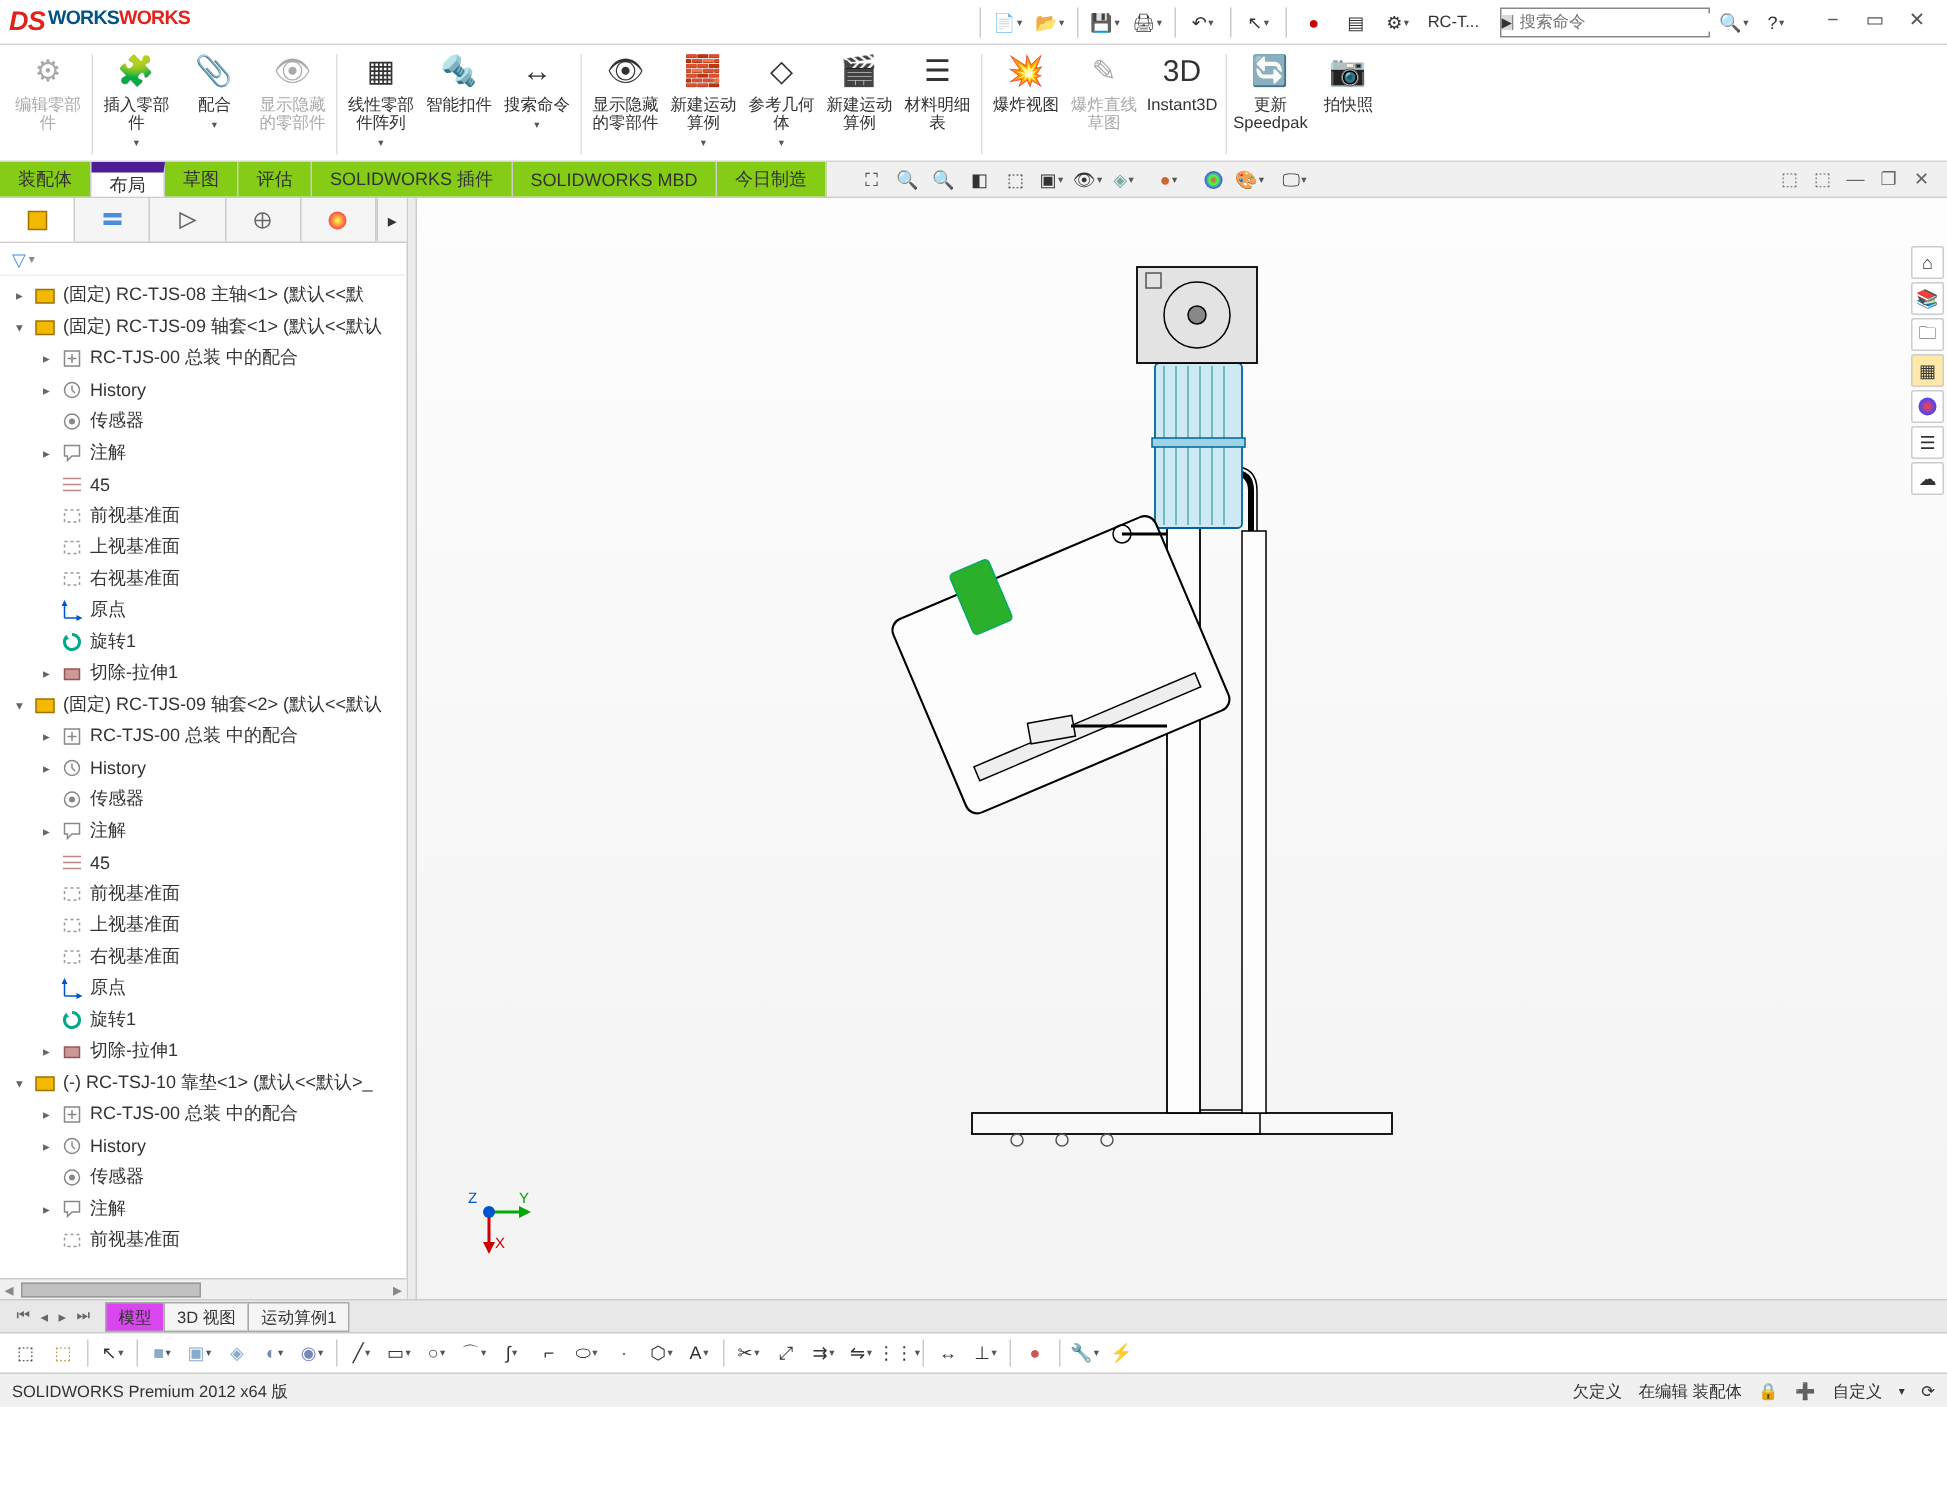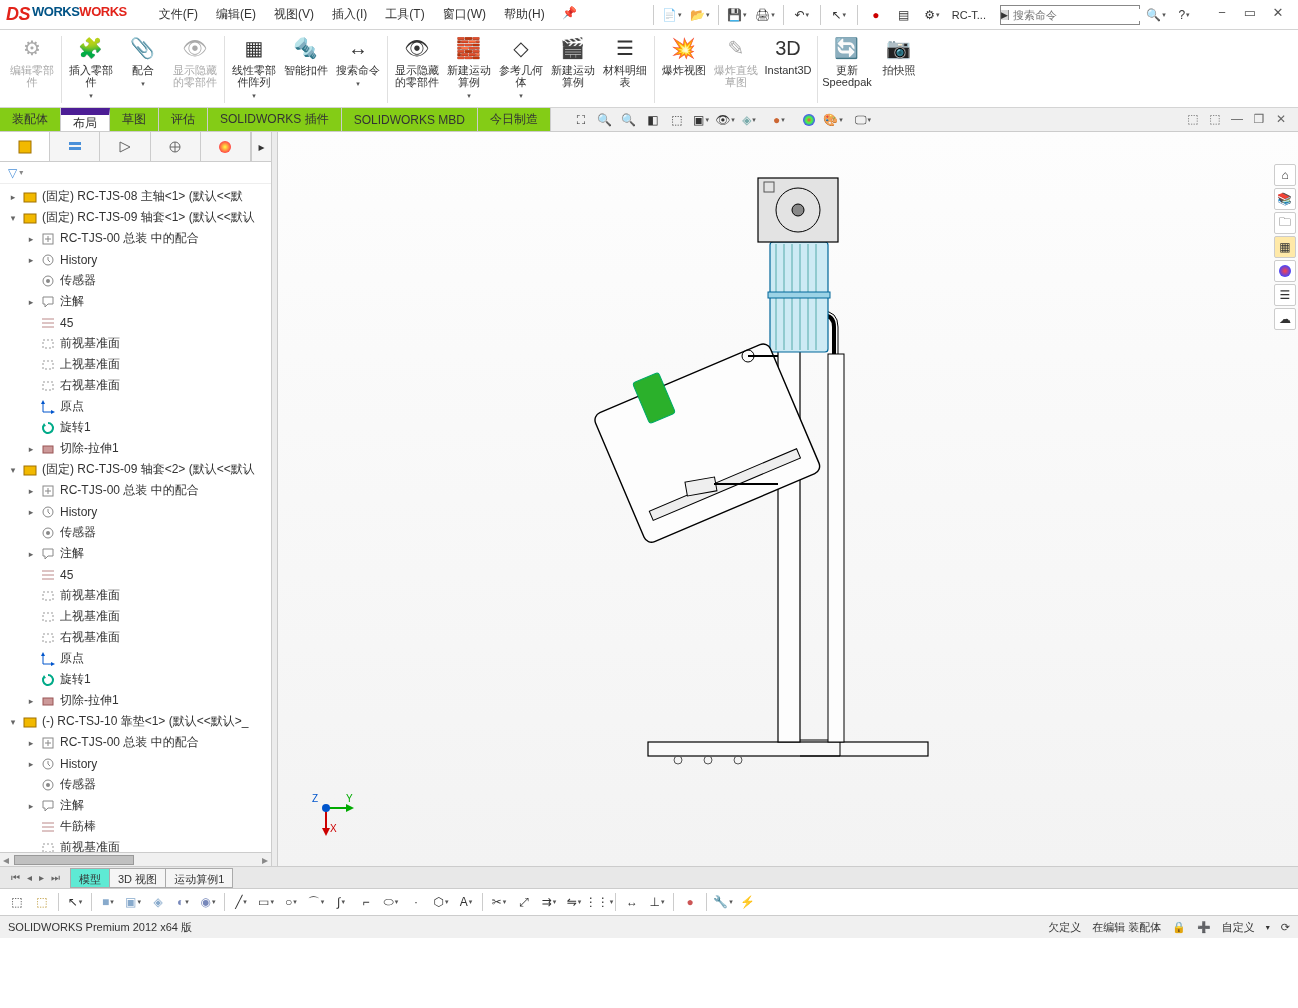--- a/index.html
+++ b/index.html
@@ -52,51 +52,41 @@
 .scroll-thumb { height: 10px; background: #c0c0c0; border: 1px solid #999; }
 
 .viewport { flex: 1; background: linear-gradient(#fdfdfd,#f3f3f3); position: relative; }
 .vp-svg { position: absolute; inset: 0; }
 .triad { position: absolute; left: 20px; bottom: 30px; }
 .right-tb { position: absolute; right: 0; top: 32px; width: 24px; display: flex; flex-direction: column; gap: 2px; }
 .rt-ico { width: 22px; height: 22px; background: #fff; border: 1px solid #ccc; display: flex; align-items: center; justify-content: center; border-radius: 2px; }
 
 .bottom-tabs { height: 22px; background: #e8e8e8; border-top: 1px solid #ccc; display: flex; align-items: center; padding-left: 70px; }
 .bt-tab { padding: 0 8px; height: 20px; line-height: 20px; border: 1px solid #aaa; background: #f5f5f5; margin-right: -1px; font-size: 11px; }
-.bt-tab.active { background: #5eead4; }
+.bt-tab.active { background: #d946ef; }
 .bt-nav { position: absolute; left: 8px; display: flex; gap: 1px; font-size: 10px; color: #666; }
 .bt-nav span { padding: 0 3px; }
 
 .toolbar2 { height: 28px; background: #fff; border-top: 1px solid #ccc; border-bottom: 1px solid #ccc; display: flex; align-items: center; padding: 0 6px; gap: 3px; }
 .tb2-ico { width: 22px; height: 22px; display: flex; align-items: center; justify-content: center; }
 .tb2-sep { width: 1px; height: 18px; background: #ccc; margin: 0 2px; }
 
 .status { height: 22px; background: #f0f0f0; display: flex; align-items: center; padding: 0 8px; font-size: 11px; }
 .status-r { margin-left: auto; display: flex; gap: 11px; align-items: center; }
 
 svg { display: block; }
 </style>
 </head>
 <body>
 
 <div class="title-bar">
   <span class="logo">
     <span class="logo-ds">DS</span>
     <span><span class="logo-solid">WORKS</span><span class="logo-works">WORKS</span></span>
   </span>
-  <div class="menu-bar">
-    <span>文件(F)</span>
-    <span>编辑(E)</span>
-    <span>视图(V)</span>
-    <span>插入(I)</span>
-    <span>工具(T)</span>
-    <span>窗口(W)</span>
-    <span>帮助(H)</span>
-    <span style="color:#0078d7">📌</span>
-  </div>
   <div class="qat">
     <span class="sep-v"></span>
     <span class="qat-ico qat-drop">📄</span>
     <span class="qat-ico qat-drop">📂</span>
     <span class="sep-v"></span>
     <span class="qat-ico qat-drop">💾</span>
     <span class="qat-ico qat-drop">🖨</span>
     <span class="sep-v"></span>
     <span class="qat-ico qat-drop">↶</span>
     <span class="sep-v"></span>
@@ -577,31 +567,20 @@
           <span class="ti">
             <svg width="14" height="14">
               <path d="M2 2h10v7h-5l-3 3v-3h-2z" fill="none" stroke="#888"></path>
             </svg>
           </span>
           <span>注解</span>
         </div>
         <div class="tree-row" style="padding-left: 26px;">
           <span class="exp"></span>
           <span class="ti">
-            <svg width="14" height="12">
-              <line x1="1" y1="2" x2="13" y2="2" stroke="#b88"></line>
-              <line x1="1" y1="6" x2="13" y2="6" stroke="#b88"></line>
-              <line x1="1" y1="10" x2="13" y2="10" stroke="#b88"></line>
-            </svg>
-          </span>
-          <span>牛筋棒</span>
-        </div>
-        <div class="tree-row" style="padding-left: 26px;">
-          <span class="exp"></span>
-          <span class="ti">
             <svg width="14" height="14">
               <rect x="2" y="3" width="10" height="8" fill="none" stroke="#999" stroke-dasharray="2"></rect>
             </svg>
           </span>
           <span>前视基准面</span>
         </div>
       </div>
     <div class="tree-scroll">
       <span style="padding:0 3px;color:#888">◂</span>
       <div class="scroll-thumb" style="width:120px;margin-left:2px"></div>

